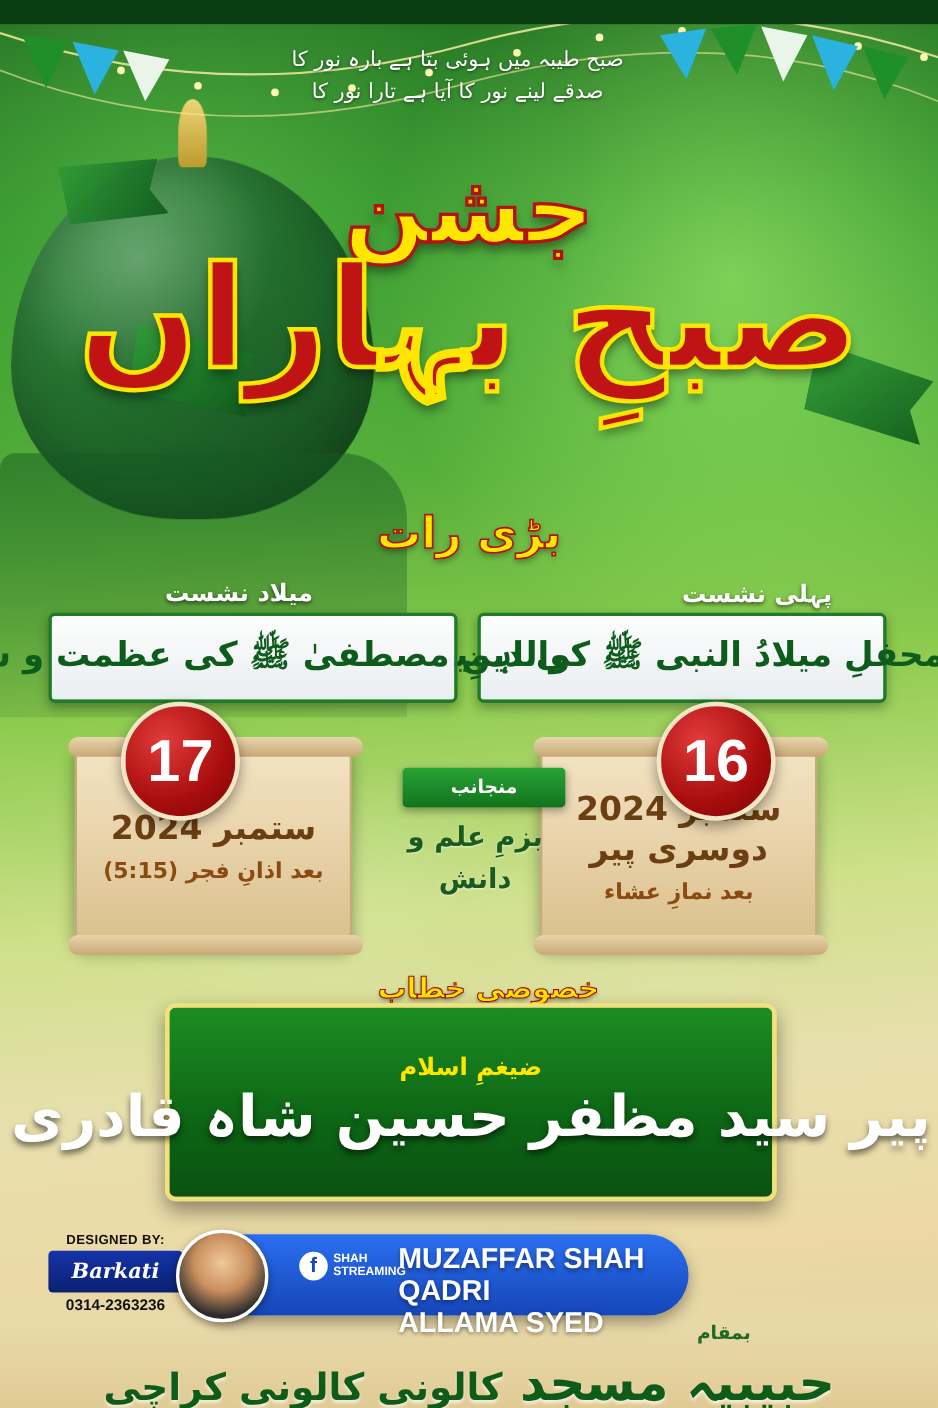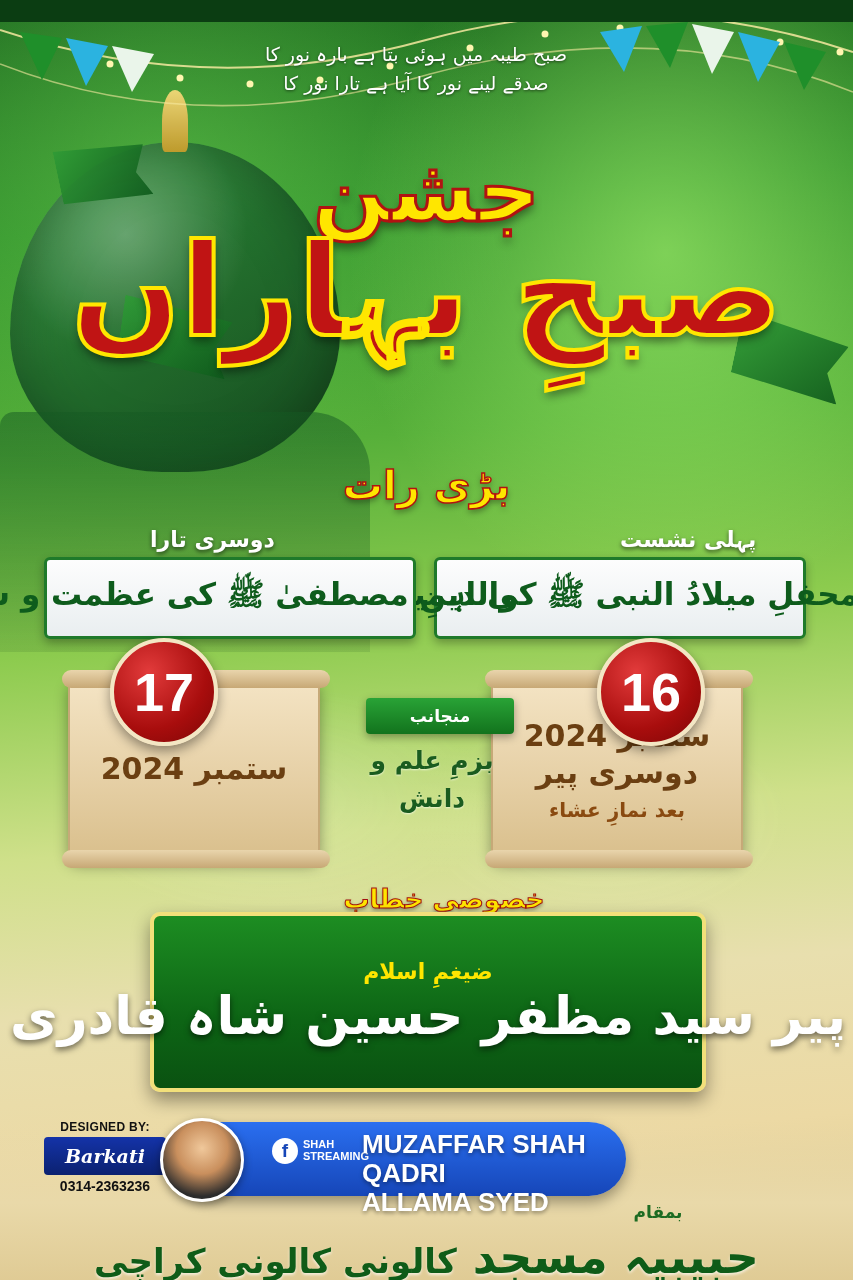--- a/index.html
+++ b/index.html
@@ -365,40 +365,41 @@
   </div>
 
   <div class="bari-raat rtl">بڑی رات</div>
 
   <div class="sessions">
     <div class="session-tag t1 rtl">پہلی نشست</div>
     <div class="session s1">
       <span class="txt rtl">محفلِ میلادُ النبی ﷺ کی اہمیت</span>
     </div>
 
-    <div class="session-tag t2 rtl">دوسری تارا</div>
+    <div class="session-tag t2 rtl">میلاد نشست</div>
     <div class="session s2">
       <span class="txt rtl">والدینِ مصطفیٰ ﷺ کی عظمت و شان</span>
     </div>
   </div>
 
   <div class="scrolls">
 
     <div class="scroll sc-right">
       <div class="scroll-body">
         <div class="scroll-date rtl">ستمبر 2024</div>
         <div class="scroll-date rtl">دوسری پیر</div>
         <div class="scroll-sub rtl">بعد نمازِ عشاء</div>
       </div>
     </div>
     <div class="daybadge d16">16</div>
 
     <div class="scroll sc-left">
       <div class="scroll-body">
         <div class="scroll-date rtl">ستمبر 2024</div>
+        <div class="scroll-sub rtl">بعد اذانِ فجر (5:15)</div>
       </div>
     </div>
     <div class="daybadge d17">17</div>
 
     <div class="center-tag rtl">منجانب</div>
     <div class="center-lines rtl">
       <div>بزمِ علم و</div>
       <div>دانش</div>
     </div>
   </div>

